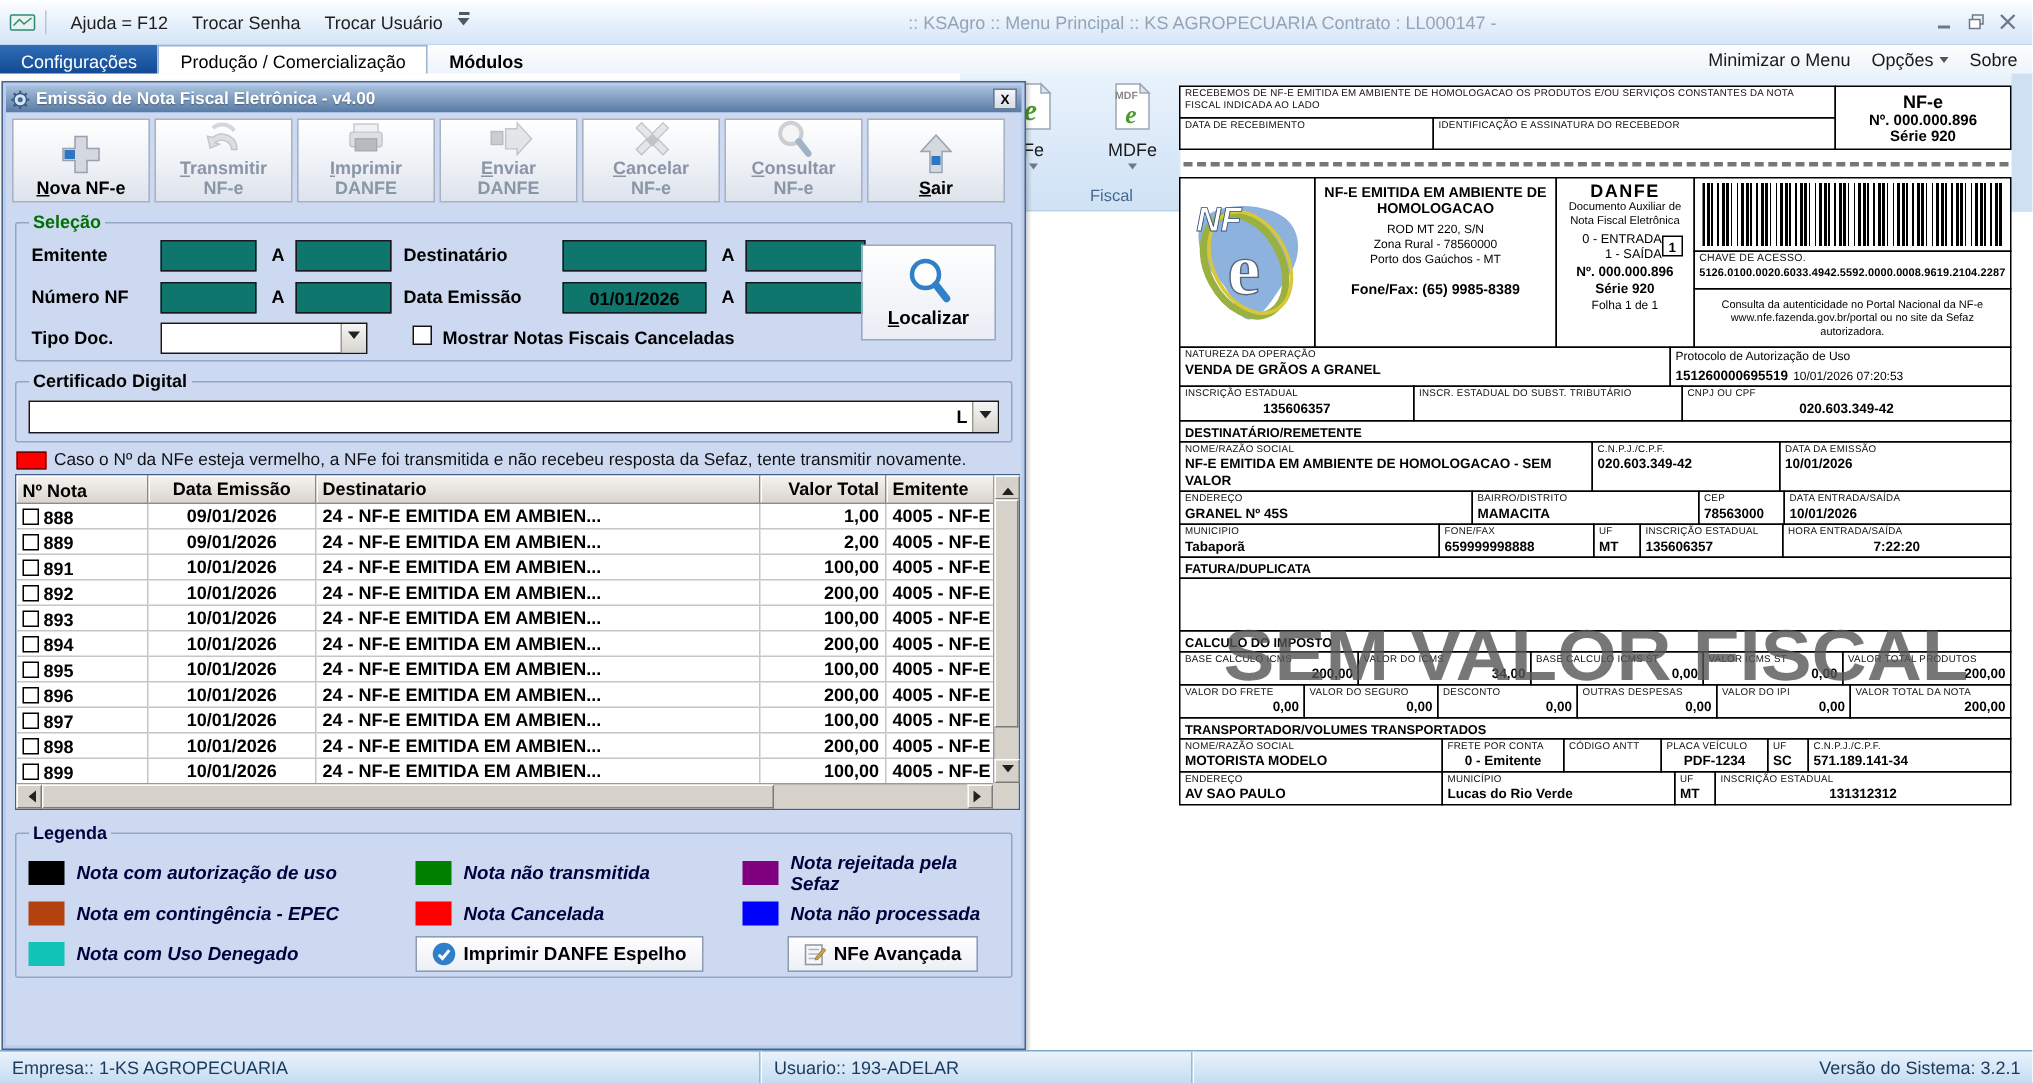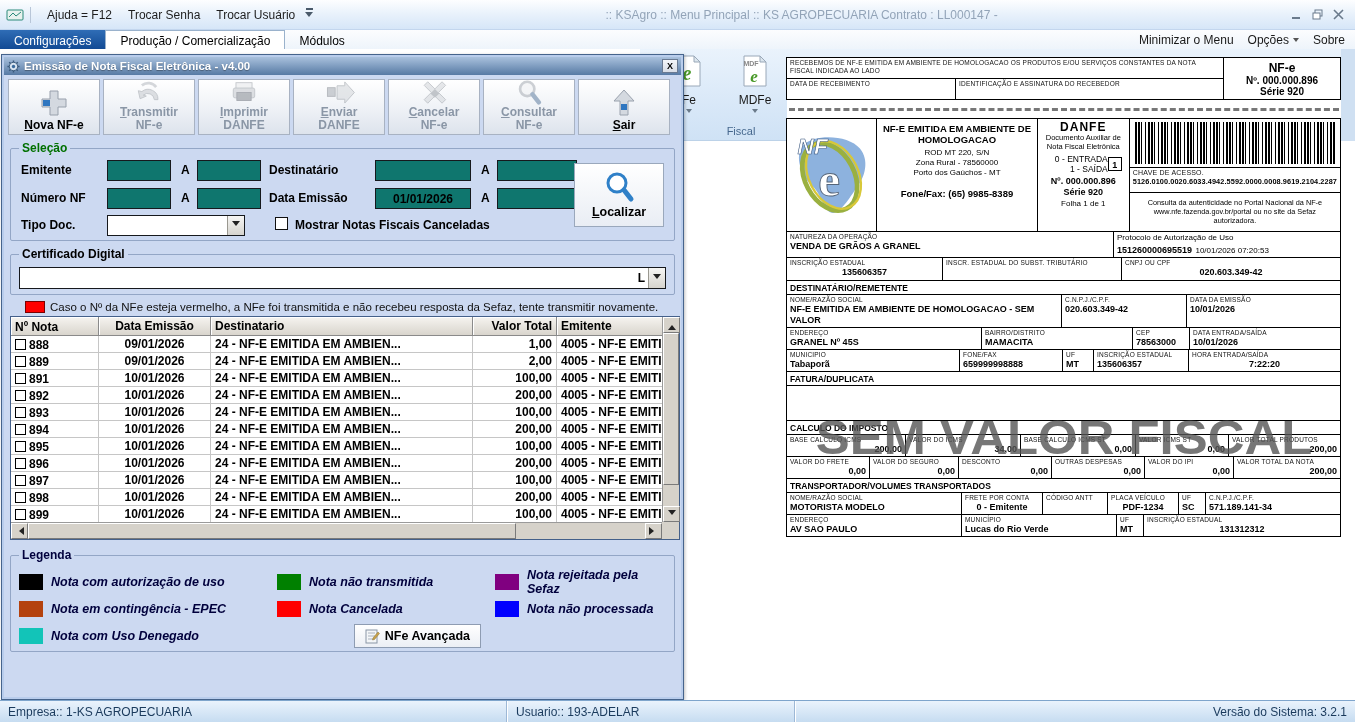--- a/index.html
+++ b/index.html
@@ -19,21 +19,21 @@
   .mb-title { flex:1; text-align:center; color:#93a4b8; font-size:12px; }
   .winctl { display:flex; gap:8px; align-items:center; margin-right:4px; }
   .winctl span { width:13px; height:11px; display:inline-block; }
 
   
   .tabbar { position:absolute; left:0; top:30px; width:1355px; height:19px; z-index:50;
     background:linear-gradient(#fcfdfe,#eef4fb); display:flex; align-items:stretch; }
   .tab { padding:2px 14px 0; font-size:12px; display:flex; align-items:center; }
   .tab.active { background:linear-gradient(#2f6db6,#124a94); color:#fff; }
   .tab.selected { background:#fff; border:1px solid #9ab2cc; border-bottom:none; color:#000; }
-  .tab.plain { background:transparent; color:#000; }
+  .tab.plain { background:transparent; color:#000;font-weight:bold; }
   .tabbar-right { margin-left:auto; display:flex; align-items:center; gap:14px; padding-right:10px; color:#1a1a1a; }
   .tabbar-right .opt { display:flex; align-items:center; gap:4px; }
   .tiny-tri { width:0; height:0; border:3px solid transparent; border-top:4px solid #555; margin-top:3px; }
 
   
   .ribbon { position:absolute; left:640px; top:48px; width:715px; height:93px; z-index:1;
     background:linear-gradient(#eaf3fc,#d9e8f8 60%,#cfe2f5); border-bottom:1px solid #bcd2e8; }
   .rb-btn { position:absolute; top:6px; width:54px; text-align:center; color:#1a1a1a; }
   .rb-btn .ic { width:30px; height:34px; margin:0 auto 2px; }
   .rb-btn .cap { font-size:12px; }
@@ -91,34 +91,34 @@
     font:bold 12px "Liberation Sans",sans-serif; padding:0 3px; }
   .combo { position:absolute; background:#fff; border:1px solid #16191d; height:21px; }
   .combo .cbtn { position:absolute; right:0; top:0; bottom:0; width:17px;
     background:linear-gradient(#f6f6f4,#d6d4ce); border-left:1px solid #9a9890;
     display:flex; align-items:center; justify-content:center; }
   .cbx { position:absolute; width:13px; height:13px; background:#fff; border:1px solid #111; }
   .loc-btn { position:absolute; right:10px; top:8px; width:90px; height:64px; background:linear-gradient(#ffffff,#e9edf4);
     border:1px solid #9aa8bc; display:flex; flex-direction:column; align-items:center; justify-content:center; gap:3px; }
   .loc-btn .tb-l { font-size:12.5px; }
 
-  .warnrow { display:flex; align-items:center; gap:5px; margin:0 18px 3px; }
+  .warnrow { display:flex; align-items:center; gap:5px; margin:0 4px 3px; }
   .warnbox { width:20px; height:12px; background:#ff0000; border:1px solid #7a0000; }
   .warntxt { font-size:11.5px; color:#101010; }
 
   
   .grid { margin:0 3px; border:1px solid #44608a; background:#fff; position:relative; width:670px; height:224px; }
   .g-head { display:flex; height:19px; }
   .g-hc { background:linear-gradient(#f6f4f0,#d9d5cd); border-right:1px solid #8a8a8a; border-bottom:1px solid #8a8a8a;
     box-shadow:inset 1px 1px 0 #fff; font-weight:bold; padding:2px 4px 0; overflow:hidden; white-space:nowrap; }
   .g-row { display:flex; height:17px; border-bottom:1px solid #c6c6c6; }
   .g-c { border-right:1px solid #c6c6c6; padding:1px 4px 0; font-weight:bold; overflow:hidden; white-space:nowrap; }
   .c-nota{width:88px; display:flex; align-items:center; gap:3px;}
   .c-data{width:112px; text-align:center;}
-  .c-dest{width:262px;}
+  .c-dest{width:296px;}
   .c-val{width:84px; text-align:right;}
   .c-emit{flex:1; border-right:none;}
   .rowcb { width:11px; height:11px; border:1.5px solid #000; background:#fff; flex:0 0 auto; }
   .vscroll { position:absolute; right:0; top:0; width:17px; bottom:17px; background:#d6d2ca; border-left:1px solid #9a9a9a; }
   .hscroll { position:absolute; left:0; bottom:0; right:17px; height:17px; background:#d6d2ca; border-top:1px solid #9a9a9a; display:flex; }
   .sbtn { width:17px; height:16px; background:#d6d2ca; border:1px solid; border-color:#fff #7a7a7a #7a7a7a #fff;
     display:flex; align-items:center; justify-content:center; flex:0 0 auto; }
   .thumb { background:#d6d2ca; border:1px solid; border-color:#fff #7a7a7a #7a7a7a #fff; }
   .tri { width:0; height:0; border:4px solid transparent; }
   .tri.up { border-bottom:5px solid #222; margin-top:-3px;} .tri.dn { border-top:5px solid #222; margin-bottom:-3px;}
@@ -756,20 +756,29 @@
             <span class="leg-txt">Nota Cancelada</span>
           </div>
         <div class="leg-item">
             <span class="leg-sw" style="background: rgb(0, 0, 255);"></span>
             <span class="leg-txt">Nota não processada</span>
           </div>
         <div class="leg-item">
             <span class="leg-sw" style="background: rgb(18, 196, 184);"></span>
             <span class="leg-txt">Nota com Uso Denegado</span>
           </div>
+        <div>
+          <button class="leg-btn">
+            <svg width="16" height="16" viewBox="0 0 16 16">
+                <circle cx="8" cy="8" r="7.5" fill="#2f80c8"></circle>
+                <path d="M4.5 8.5 L7 11 L11.5 5.5" stroke="#fff" stroke-width="2" fill="none"></path>
+              </svg>
+            <span>Imprimir DANFE Espelho</span>
+          </button>
+        </div>
         <div style="text-align:right; padding-right:14px;">
           <button class="leg-btn">
             <svg width="15" height="16" viewBox="0 0 15 16">
                 <rect x="1" y="2" width="11" height="13" fill="#f4f6f8" stroke="#8a96a6"></rect>
                 <path d="M3 5 h7 M3 8 h7 M3 11 h5" stroke="#aab2be"></path>
                 <path d="M8 10 L13 4 L14.5 5.5 L9.5 11.5 L7.5 12 Z" fill="#c8a24a" stroke="#8a7030" stroke-width=".5"></path>
               </svg>
             <span>NFe Avançada</span>
           </button>
         </div>

